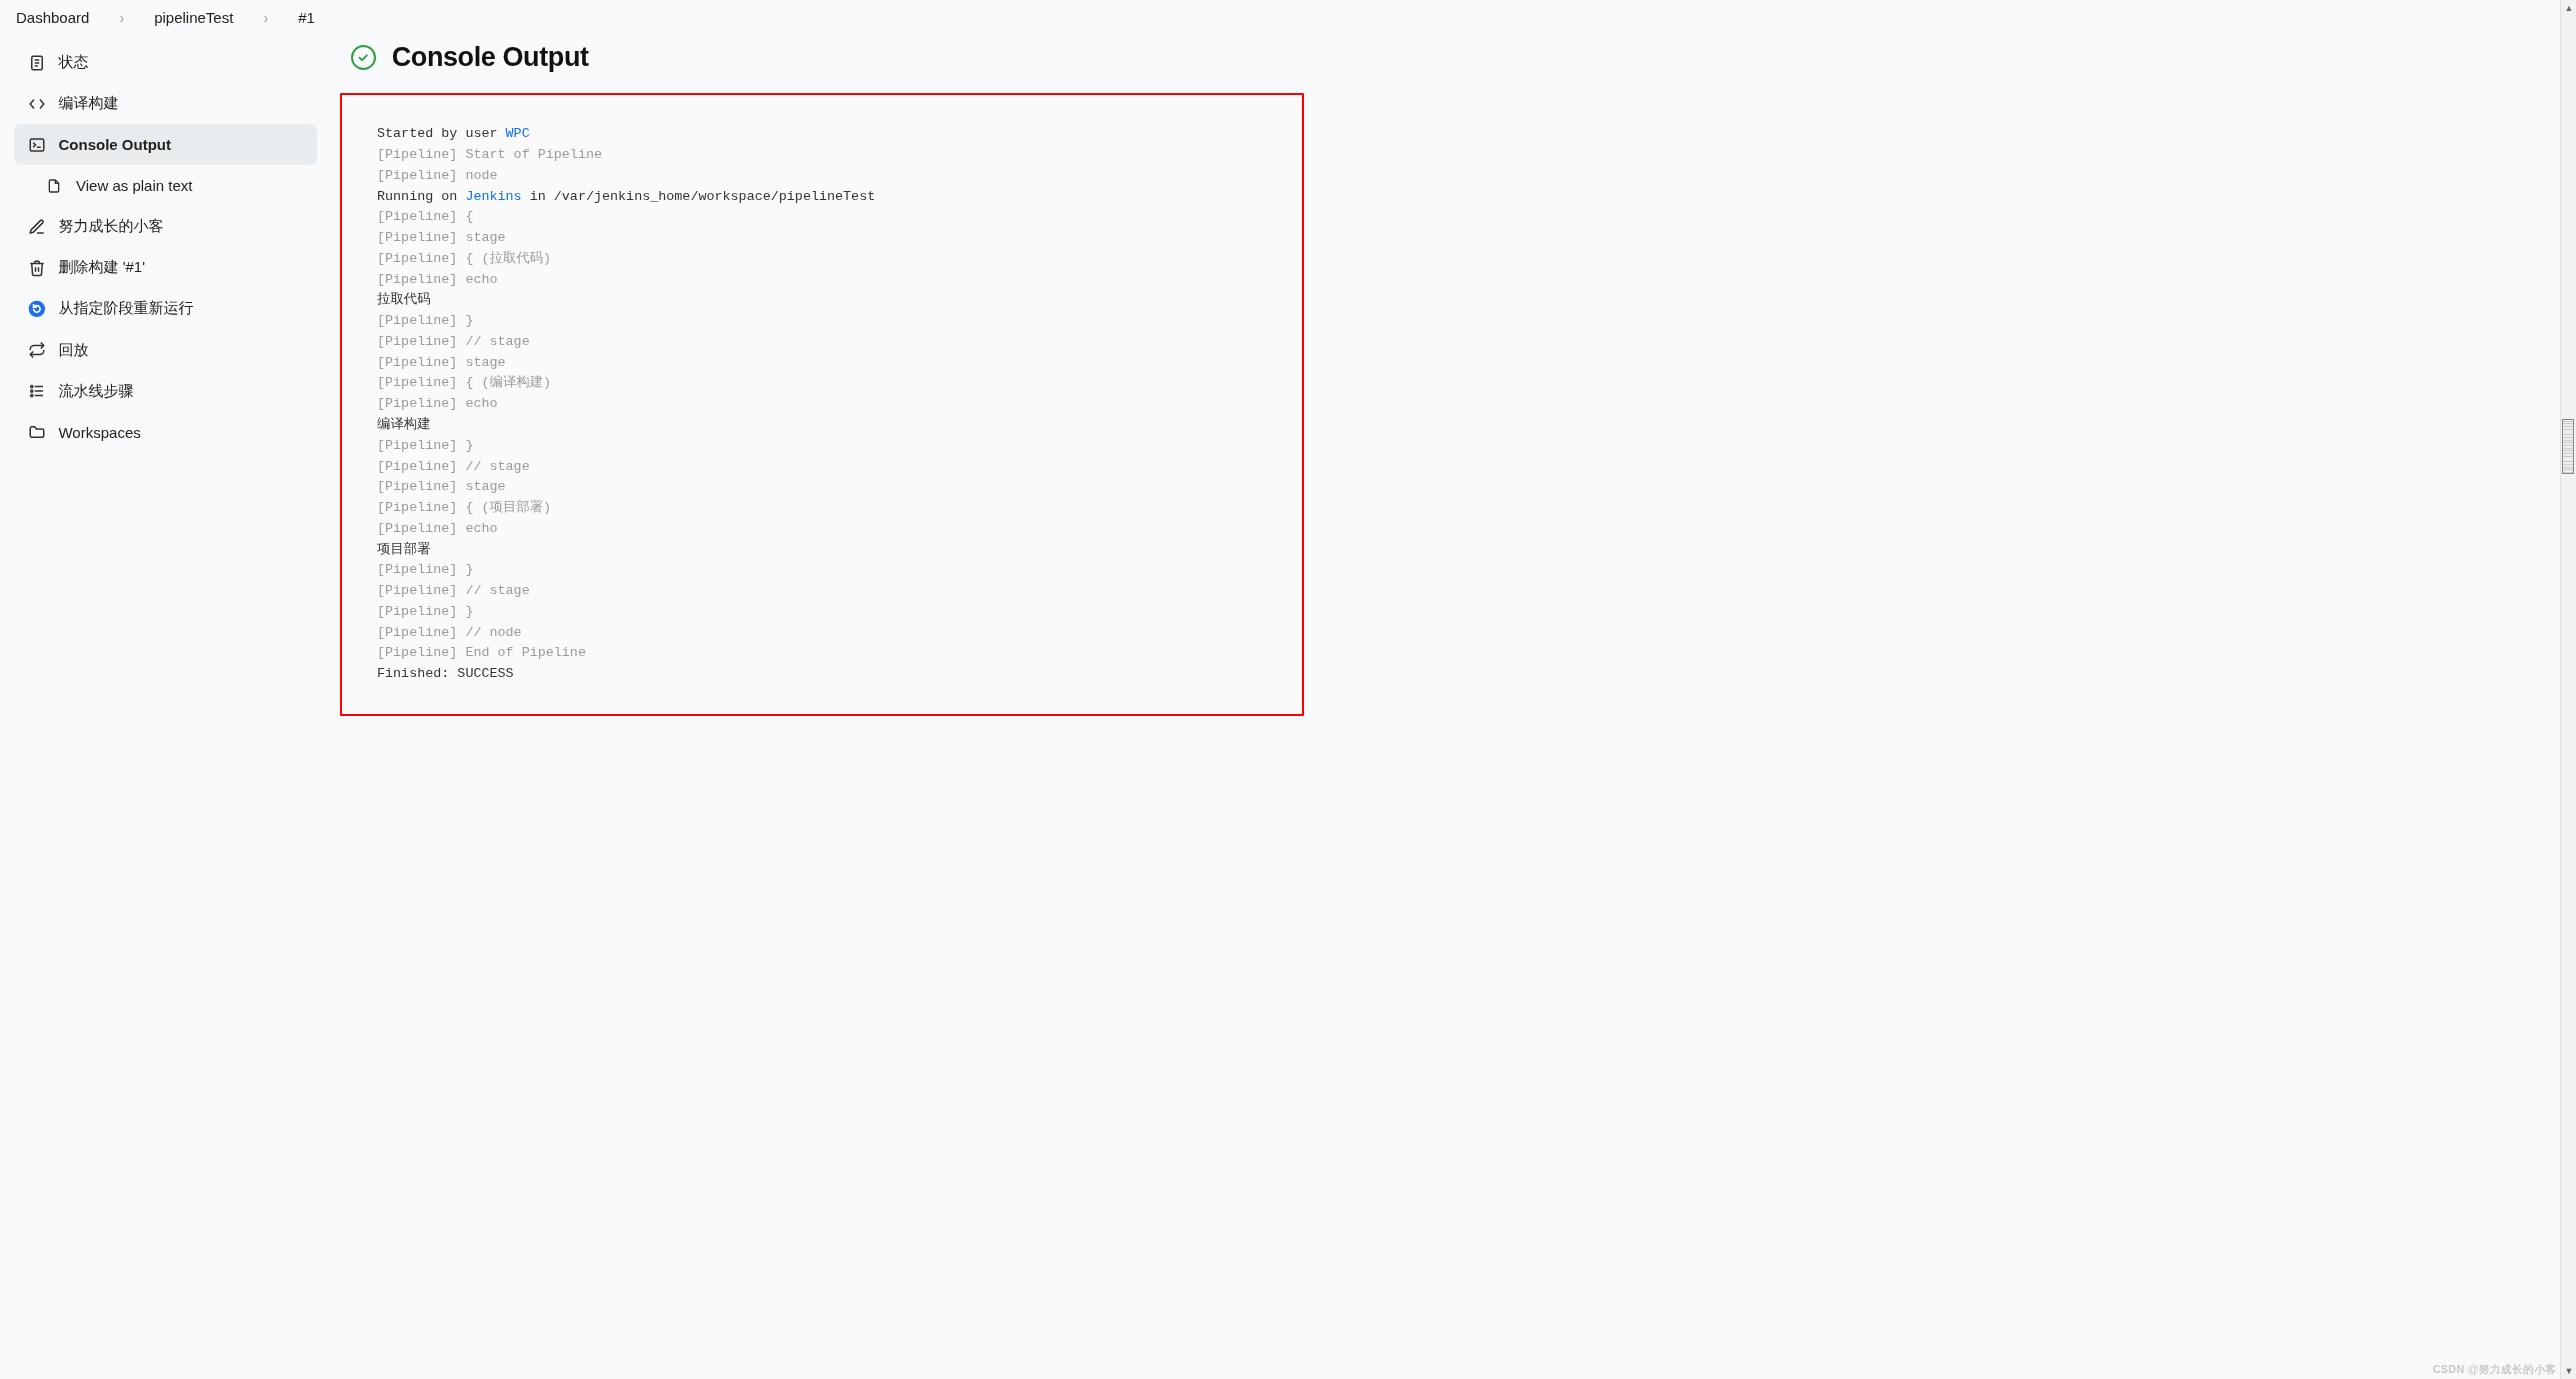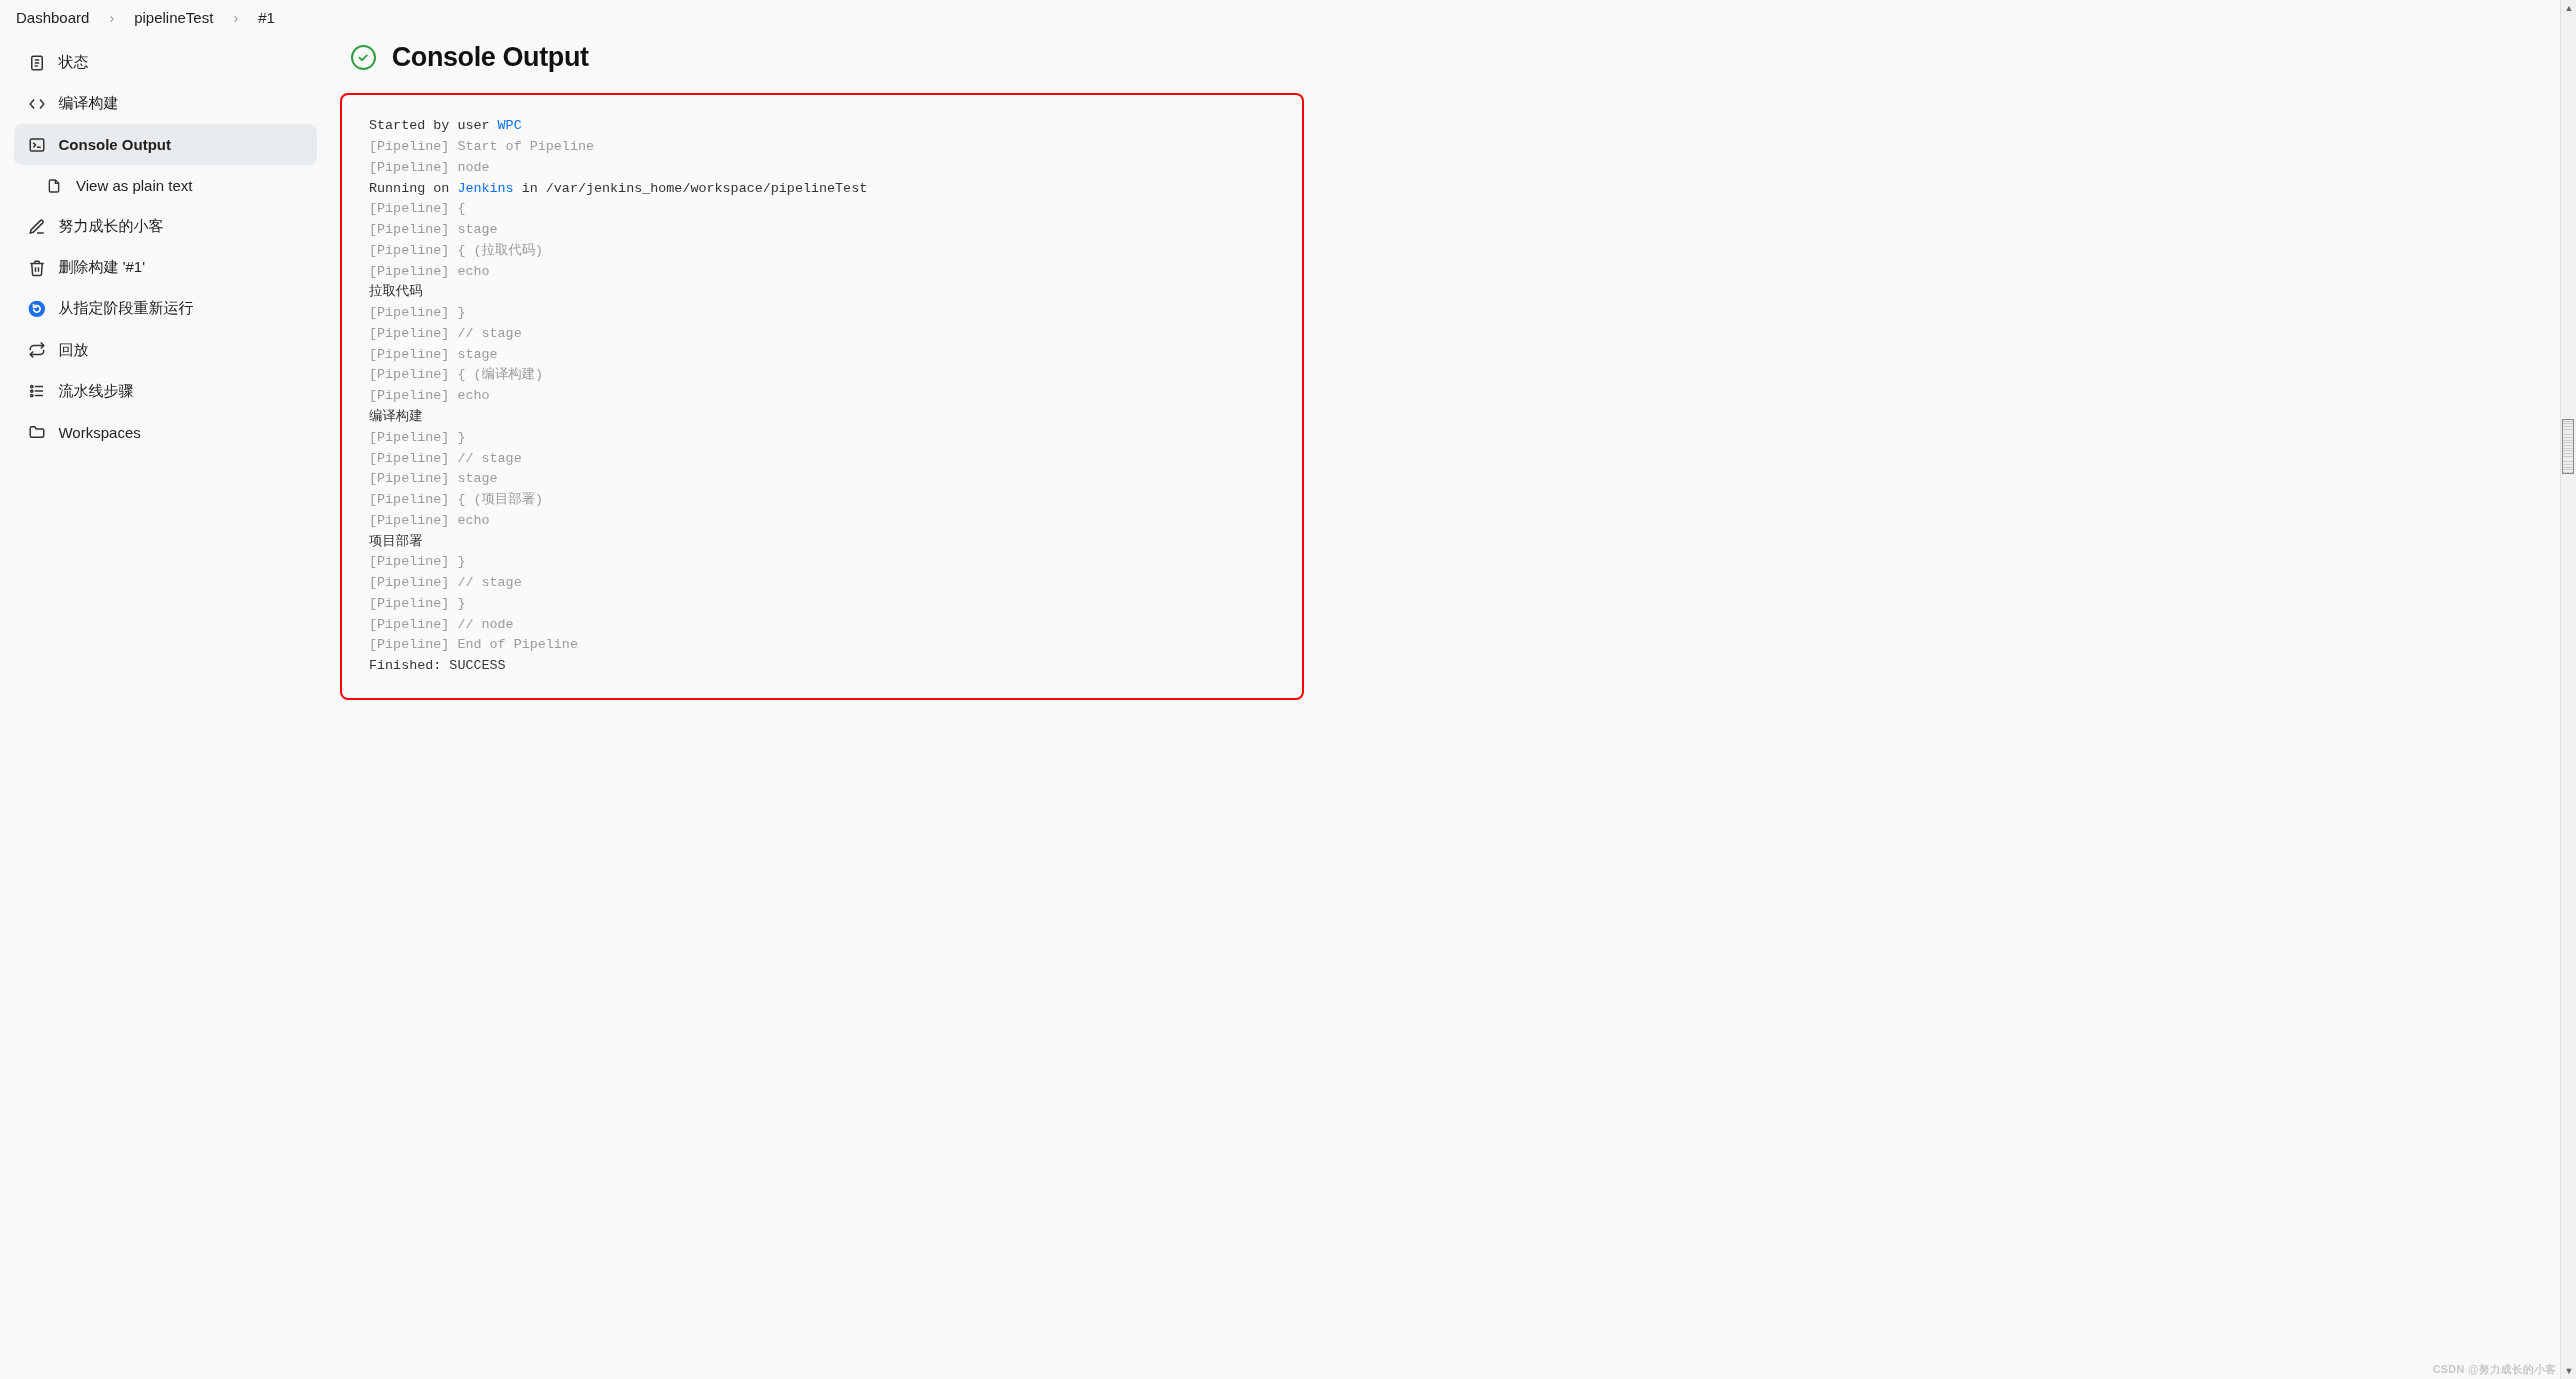--- a/index.html
+++ b/index.html
@@ -12,21 +12,21 @@
     position: relative;
   }
   .page {
     display: flex;
     flex-direction: column;
     min-height: 100%;
   }
   .breadcrumb {
     display: flex;
     align-items: center;
-    gap: 20px;
+    gap: 30px;
     padding: 9px 16px 10.7px 16px;
     font-size: 15px;
     color: #222;
     background: #f8f9fa;
   }
   .breadcrumb .sep {
     color: #999;
     font-size: 14.3px;
   }
   .breadcrumb .crumb { cursor: pointer; }
@@ -88,22 +88,22 @@
     height: 25px;
     border: 2.7px solid #2e9e3f;
     border-radius: 50%;
     display: inline-flex;
     align-items: center;
     justify-content: center;
     color: #2e9e3f;
   }
   .console-wrap {
     border: 2.7px solid #ff0000;
-    border-radius: 8px;
-    padding: 0;
+    border-radius: 1px;
+    padding: 8px;
     background: #fafafa;
     width: 964px;
     max-width: 100%;
   }
   .console {
     padding: 21.5px 27px;
     font-family: "Consolas", "Menlo", "Courier New", monospace;
     font-size: 13.4px;
     line-height: 1.55;
     white-space: pre;

